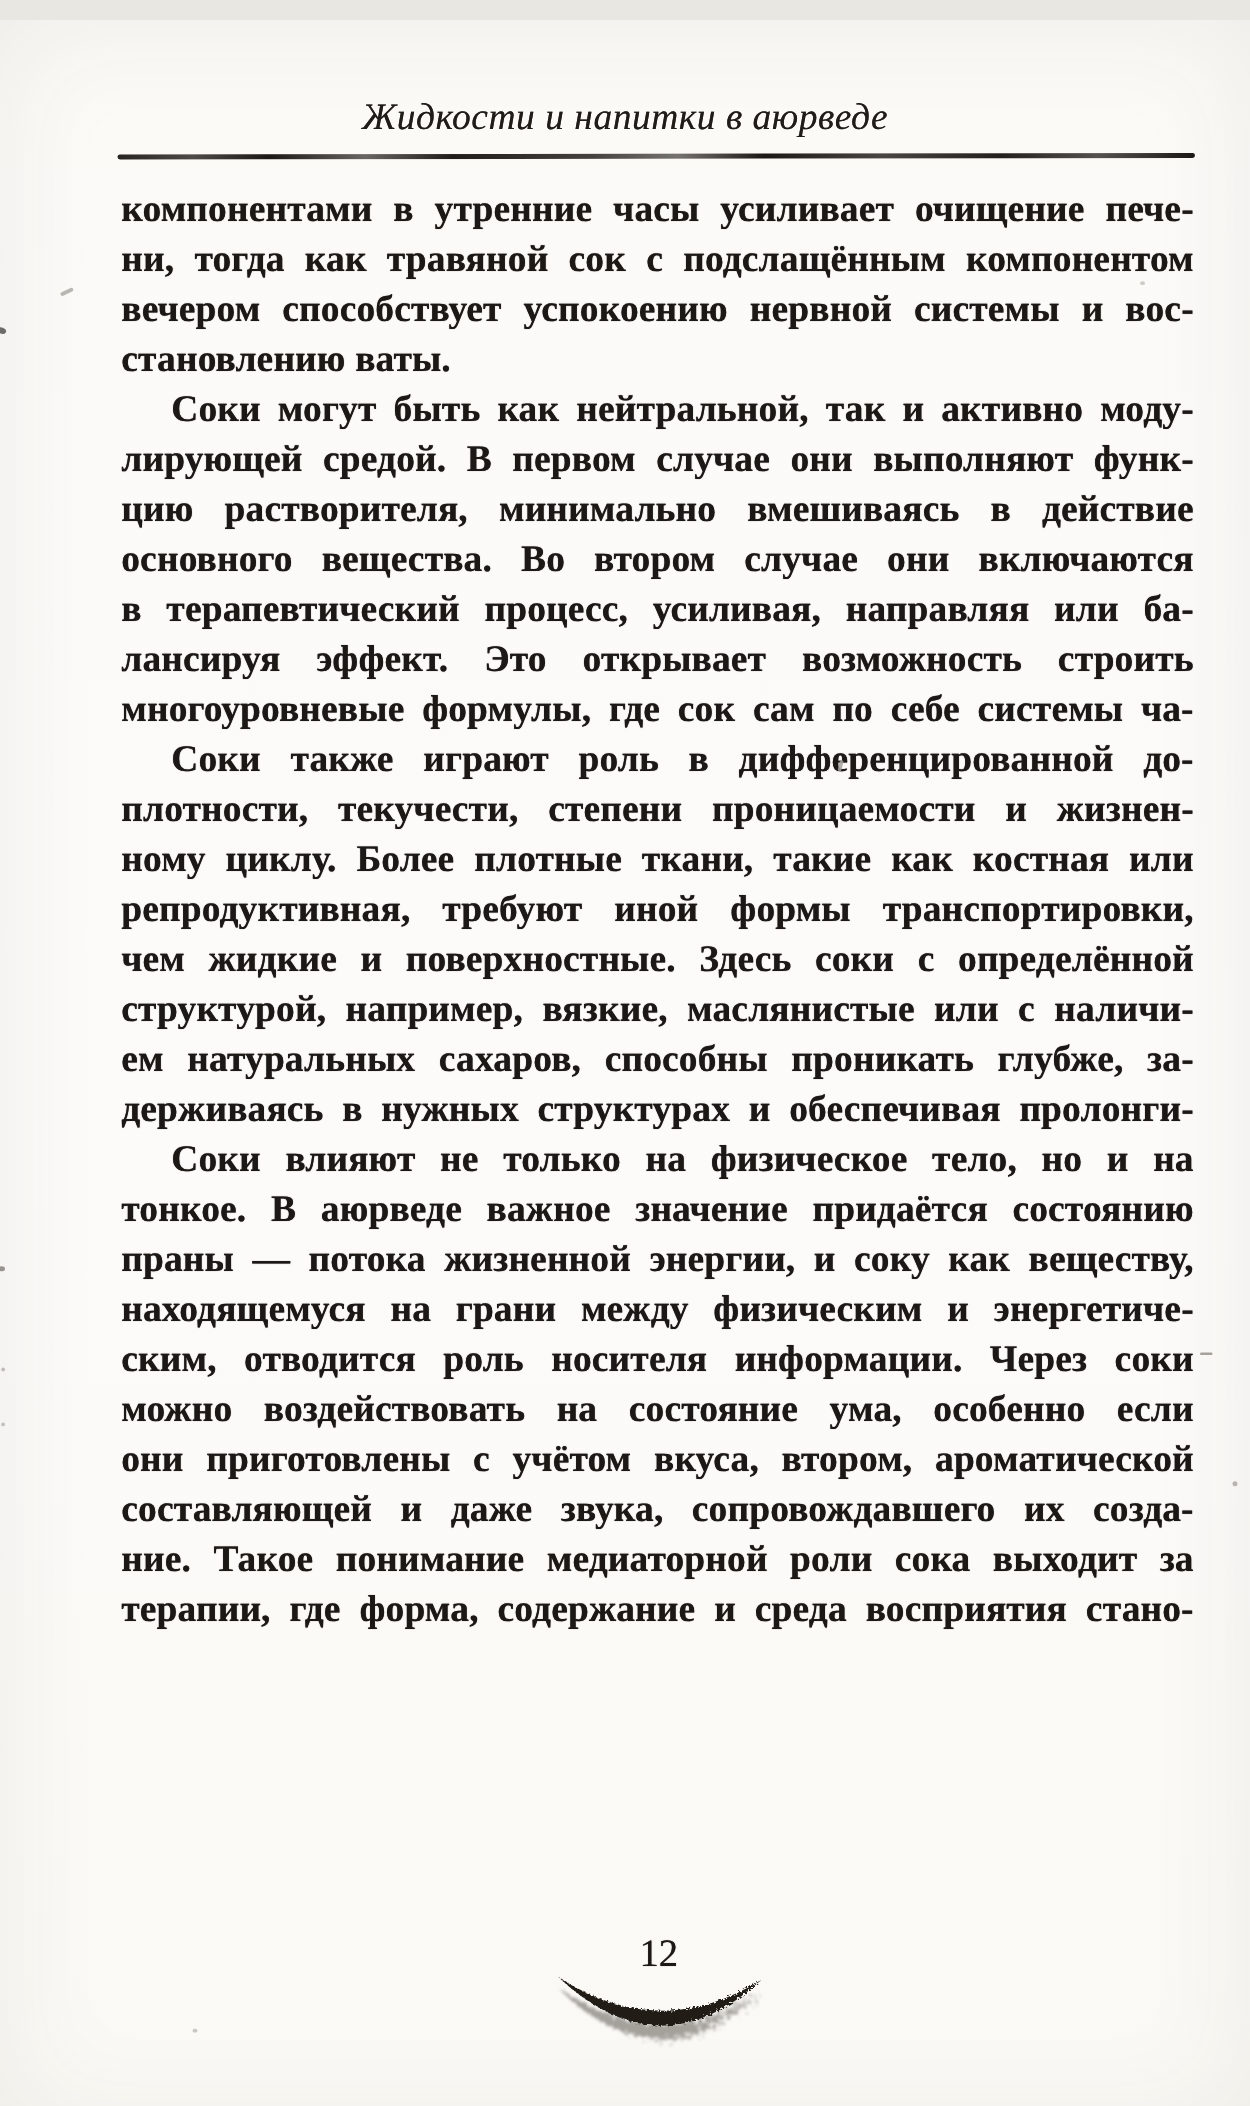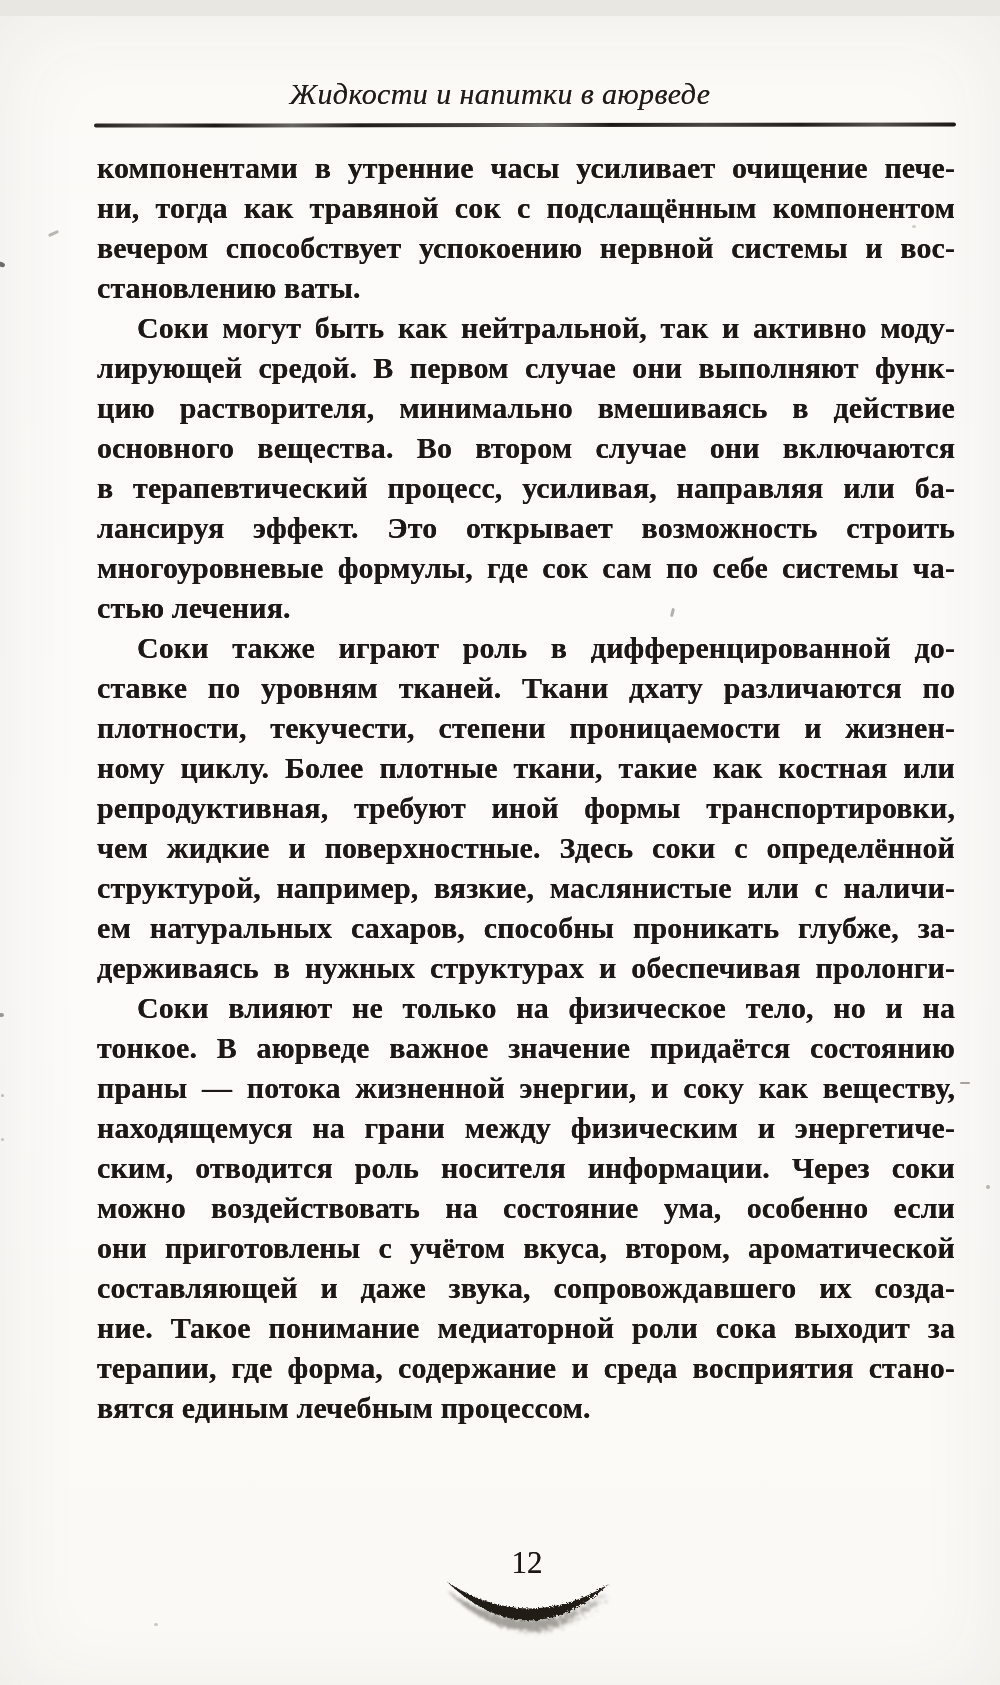--- a/index.html
+++ b/index.html
@@ -129,47 +129,44 @@
     </div>
 
     <div class="para">
       <div class="line ind">Соки могут быть как нейтральной, так и активно моду-</div>
       <div class="line">лирующей средой. В первом случае они выполняют функ-</div>
       <div class="line">цию растворителя, минимально вмешиваясь в действие</div>
       <div class="line">основного вещества. Во втором случае они включаются</div>
       <div class="line">в терапевтический процесс, усиливая, направляя или ба-</div>
       <div class="line">лансируя эффект. Это открывает возможность строить</div>
       <div class="line">многоуровневые формулы, где сок сам по себе системы ча-</div>
-      <div class="line end">стью лечения.</div>
     </div>
 
     <div class="para">
       <div class="line ind">Соки также играют роль в дифференцированной до-</div>
-      <div class="line">ставке по уровням тканей. Ткани дхату различаются по</div>
       <div class="line">плотности, текучести, степени проницаемости и жизнен-</div>
       <div class="line">ному циклу. Более плотные ткани, такие как костная или</div>
       <div class="line">репродуктивная, требуют иной формы транспортировки,</div>
       <div class="line">чем жидкие и поверхностные. Здесь соки с определённой</div>
       <div class="line">структурой, например, вязкие, маслянистые или с наличи-</div>
       <div class="line">ем натуральных сахаров, способны проникать глубже, за-</div>
       <div class="line">держиваясь в нужных структурах и обеспечивая пролонги-</div>
     </div>
 
     <div class="para">
       <div class="line ind">Соки влияют не только на физическое тело, но и на</div>
       <div class="line">тонкое. В аюрведе важное значение придаётся состоянию</div>
       <div class="line">праны — потока жизненной энергии, и соку как веществу,</div>
       <div class="line">находящемуся на грани между физическим и энергетиче-</div>
       <div class="line">ским, отводится роль носителя информации. Через соки</div>
       <div class="line">можно воздействовать на состояние ума, особенно если</div>
       <div class="line">они приготовлены с учётом вкуса, втором, ароматической</div>
       <div class="line">составляющей и даже звука, сопровождавшего их созда-</div>
       <div class="line">ние. Такое понимание медиаторной роли сока выходит за</div>
       <div class="line">терапии, где форма, содержание и среда восприятия стано-</div>
-      <div class="line end">вятся единым лечебным процессом.</div>
     </div>
 
   </div>
 
   <div class="page-number">12</div>
 
   <svg class="ornament" viewBox="0 0 172 74" xmlns="http://www.w3.org/2000/svg">
     <defs>
       <filter id="rough" x="-20%" y="-40%" width="140%" height="200%">
         <feTurbulence type="fractalNoise" baseFrequency="0.55" numOctaves="2" result="n"></feTurbulence>

